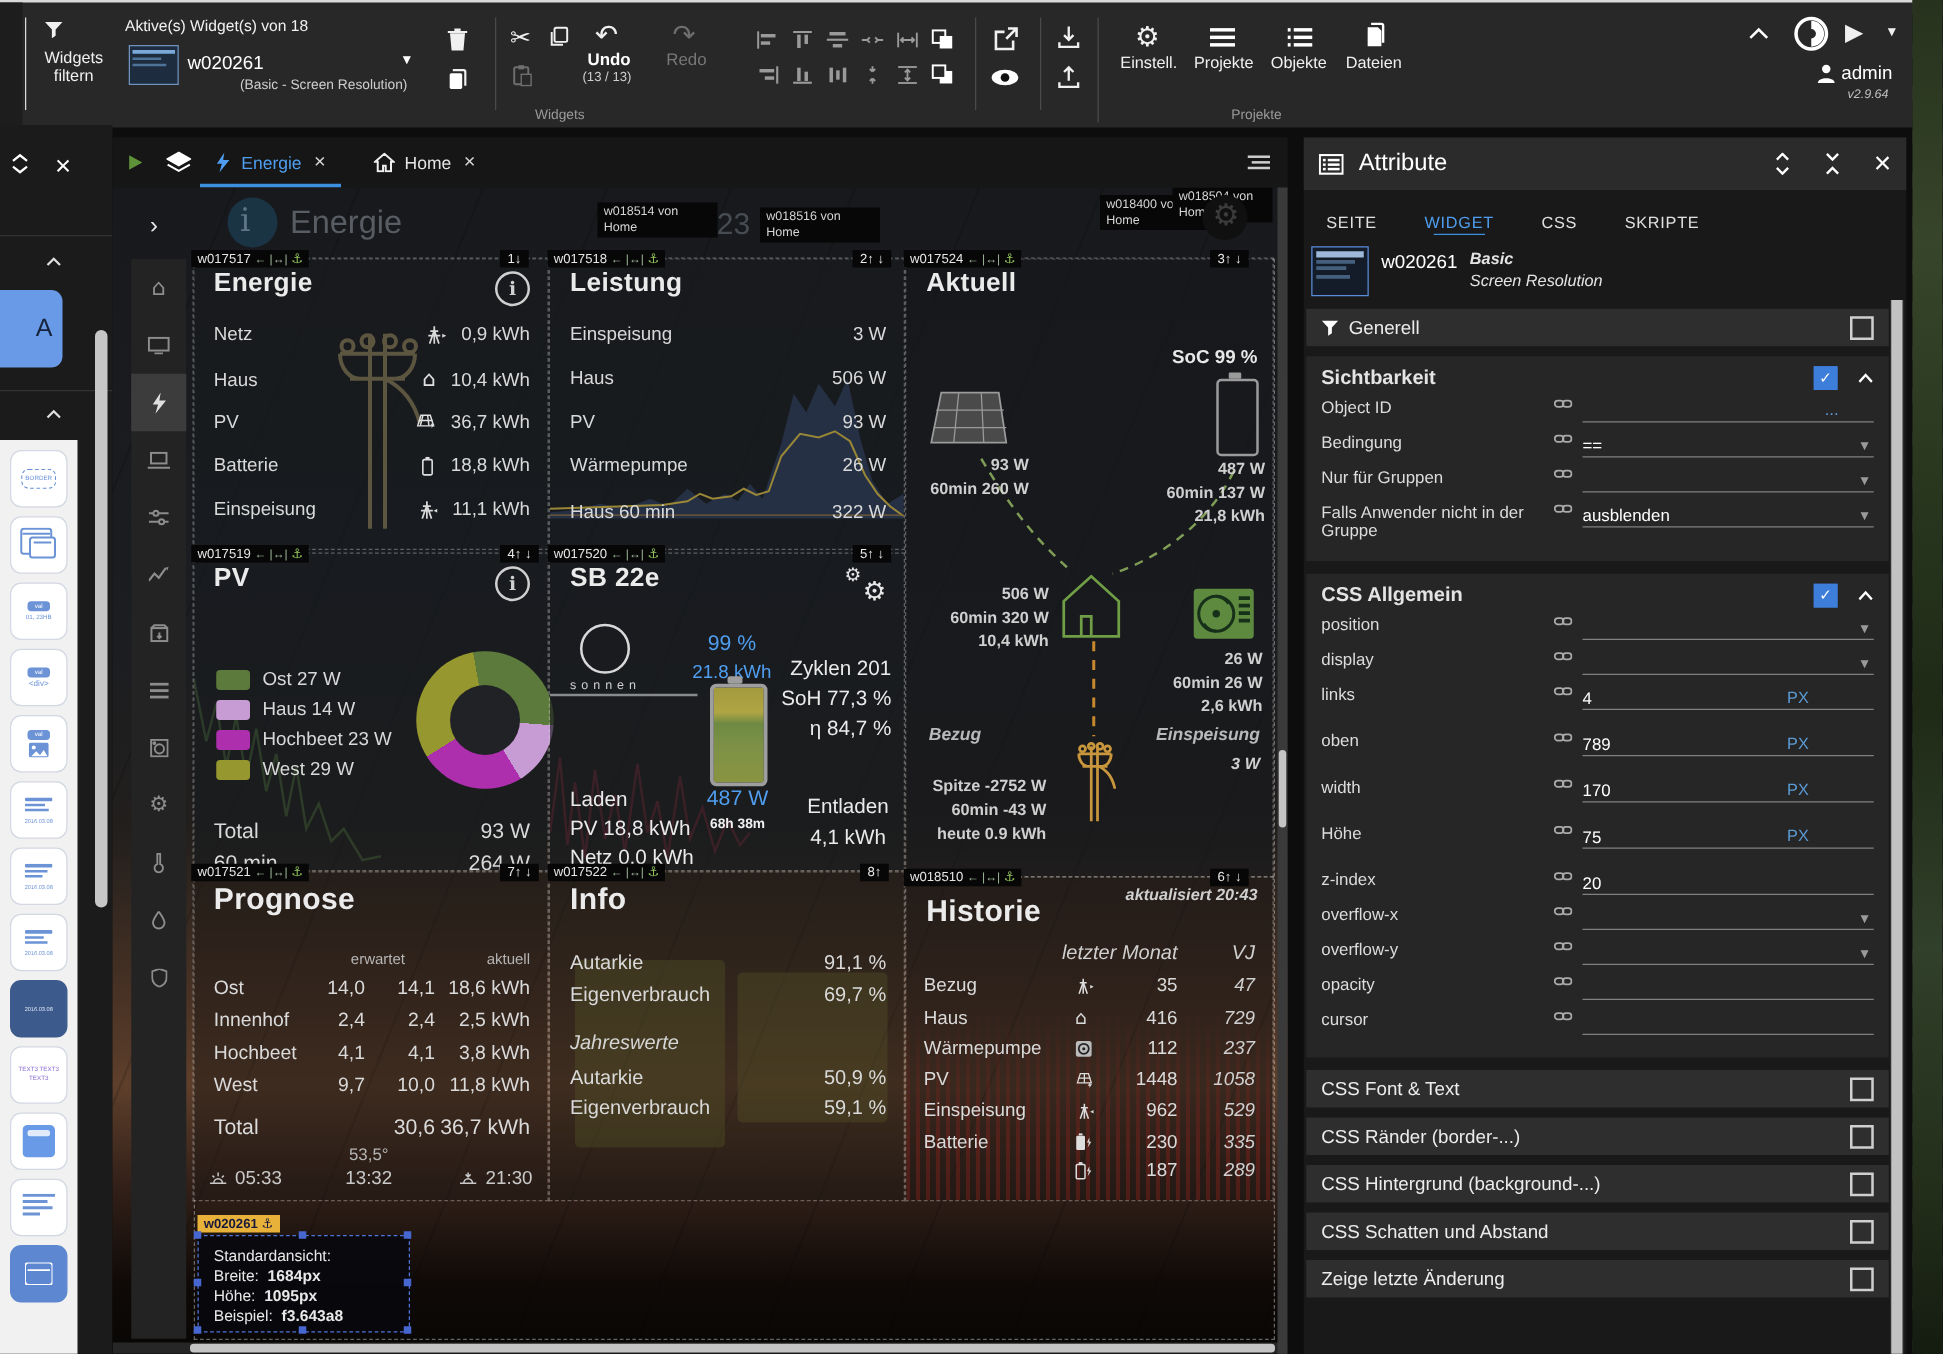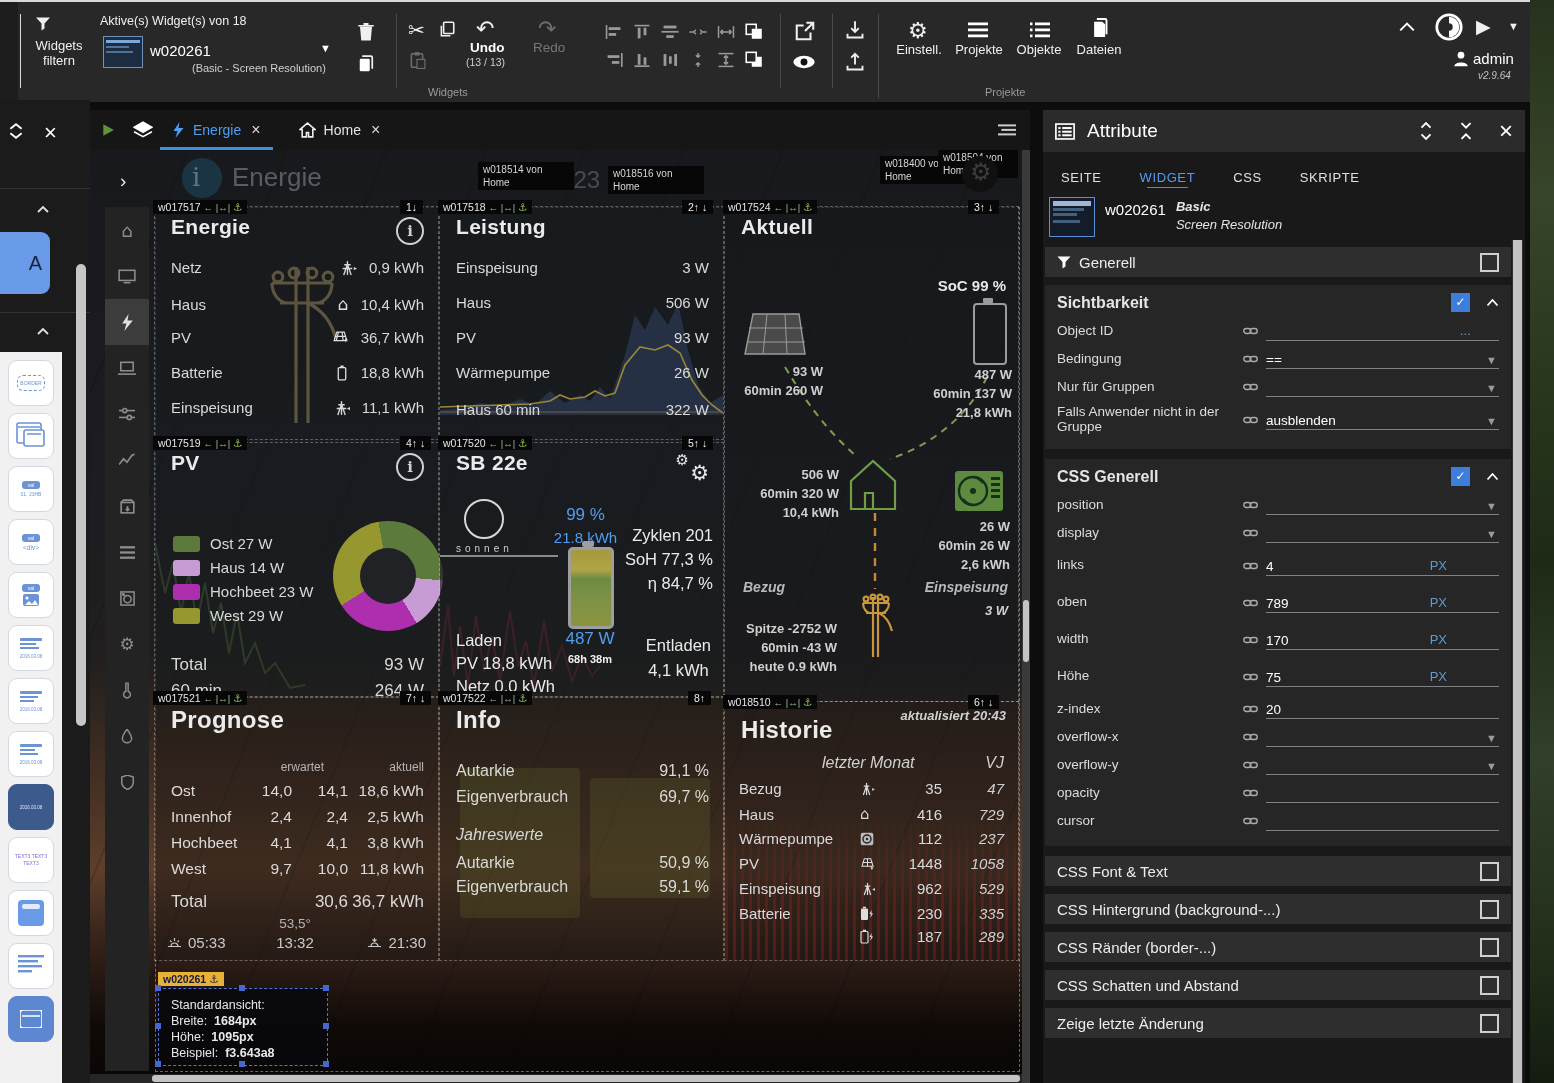--- a/index.html
+++ b/index.html
@@ -46,21 +46,21 @@
   
   #attr{position:absolute;left:1043px;top:110px;width:482px;bottom:0;background:#191919;color:#e4e4e4}
   #attrhead{height:42px;background:#2b2b2b;display:flex;align-items:center;padding:0 12px;gap:12px}
   .atabs{display:flex;gap:38px;padding:18px 18px 10px 18px;font-size:13px;letter-spacing:.6px;color:#e0e0e0}
   .atab.active{color:#4f9ef0;box-shadow:0 10px 0 -7px #3d8fe0}
   .sect{background:#2e2e2e;height:30px;margin:0 14px 8px 2px;display:flex;align-items:center;padding:0 12px;font-size:15px;color:#ececec}
   .cbx{width:15px;height:15px;border:2px solid #cfcfcf;margin-left:auto}
   .cbx.on{background:#3d7edb;border-color:#3d7edb;color:#fff;font-size:12px;line-height:15px;text-align:center}
   .block{background:#262626;margin:0 14px 10px 2px;padding:8px 12px 10px 12px}
   .bhead{display:flex;align-items:center;font-size:16px;font-weight:700;margin-bottom:6px}
-  .frow{position:relative;display:flex;align-items:center;min-height:26px;padding-bottom:2px}
+  .frow{position:relative;display:flex;align-items:flex-start;min-height:26px;padding-bottom:2px}
   .frow.tall{min-height:35px}
   .flab{width:186px;font-size:13.5px;color:#dcdcdc;line-height:15px;padding-bottom:2px}
   .chain{color:#aaa;margin-right:8px}
   .fval{flex:1;border-bottom:1px solid #808080;font-size:13.5px;color:#fff;min-height:18px;display:flex;align-items:flex-end;position:relative;padding-bottom:1px}
   .fval .px{position:absolute;right:52px;bottom:2px;color:#5b9bd5;font-size:13px}
   .fval .dots{position:absolute;right:28px;bottom:2px;color:#5b9bd5}
   .fval .car{position:absolute;right:2px;bottom:2px;color:#9a9a9a;font-size:11px}
   .hrow{position:absolute;left:14px;right:14px;display:flex;align-items:center;font-size:15px;color:#dadada}
   .hrow .lab{flex:1}
   .hrow .hic{width:24px;color:#d8d8d8}
@@ -923,21 +923,21 @@
     </div>
     <div class="wchip" style="left:348px;top:541px"><span>w017522</span> <span class="arr">← |↔|</span> <span class="anch">⚓</span></div>
     <div class="badge" style="left:598px;top:541px">8↑</div>
 
     <div class="panel" style="left:635px;top:552px;width:293px;height:258px;background:rgba(28,22,20,.55)">
       <div class="abs" style="left:0;bottom:0;right:0;height:150px;background:repeating-linear-gradient(90deg,rgba(150,35,28,.38) 0 3px,transparent 3px 8px);-webkit-mask-image:linear-gradient(180deg,transparent,black 70%);mask-image:linear-gradient(180deg,transparent,black 70%)"></div>
       <div class="abs it" style="right:12px;top:6px;font-size:13px;font-weight:700;color:#cfcfcf">aktualisiert 20:43</div>
       <div class="ptitle" style="font-size:24px;top:14px">Historie</div>
       <div class="hrow it" style="top:52px;font-size:16px;color:#cfcfcf">
           <span class="lab"></span>
-          <span style="width:120px;text-align:left">letzter Monat</span>
+          <span style="width:120px;text-align:right">letzter Monat</span>
           <span class="vj">VJ</span>
         </div>
       <div class="hrow" style="top:78px">
           <span class="lab">Bezug</span>
           <span class="hic">
             <svg width="15" height="14" viewBox="0 0 16 15">
               <g stroke="#ddd" stroke-width="1.3" fill="none">
                 <line x1="7" y1="1" x2="7" y2="14"></line>
                 <path d="M3.5 14L7 4l3.5 10M4 4.5h6"></path>
               </g>
@@ -1175,21 +1175,21 @@
         </span>
         <span class="fval">
           <span>ausblenden</span>
           <span class="car">▼</span>
         </span>
       </div>
   </div>
 
   <div class="block">
     <div class="bhead">
-        <span>CSS Generell</span>
+        <span>CSS Allgemein</span>
       <span class="cbx on" style="margin-left:auto;margin-right:16px">✓</span>
       <svg width="13" height="9" viewBox="0 0 13 9">
           <path d="M1.5 7.5L6.5 2l5 5.5" fill="none" stroke="#fff" stroke-width="1.8"></path>
         </svg>
     </div>
     <div class="frow">
         <span class="flab">position</span>
         <span class="chain">
           <svg width="15" height="10" viewBox="0 0 15 10">
             <g fill="none" stroke="currentColor" stroke-width="1.4">
@@ -1350,25 +1350,25 @@
           <span></span>
         </span>
       </div>
   </div>
 
   <div class="sect">
       <span>CSS Font &amp; Text</span>
       <span class="cbx"></span>
     </div>
   <div class="sect">
+      <span>CSS Ränder (border-...)</span>
+      <span class="cbx"></span>
+    </div>
+  <div class="sect">
       <span>CSS Hintergrund (background-...)</span>
-      <span class="cbx"></span>
-    </div>
-  <div class="sect">
-      <span>CSS Ränder (border-...)</span>
       <span class="cbx"></span>
     </div>
   <div class="sect">
       <span>CSS Schatten und Abstand</span>
       <span class="cbx"></span>
     </div>
   <div class="sect">
       <span>Zeige letzte Änderung</span>
       <span class="cbx"></span>
     </div>

